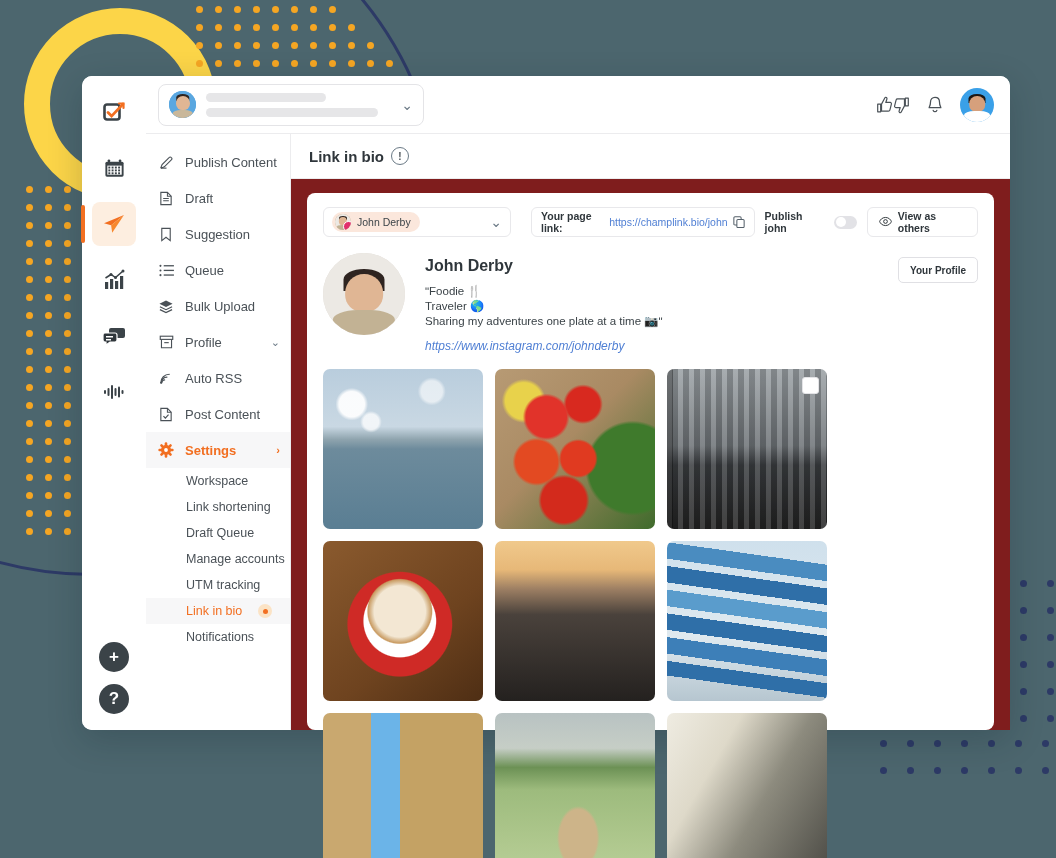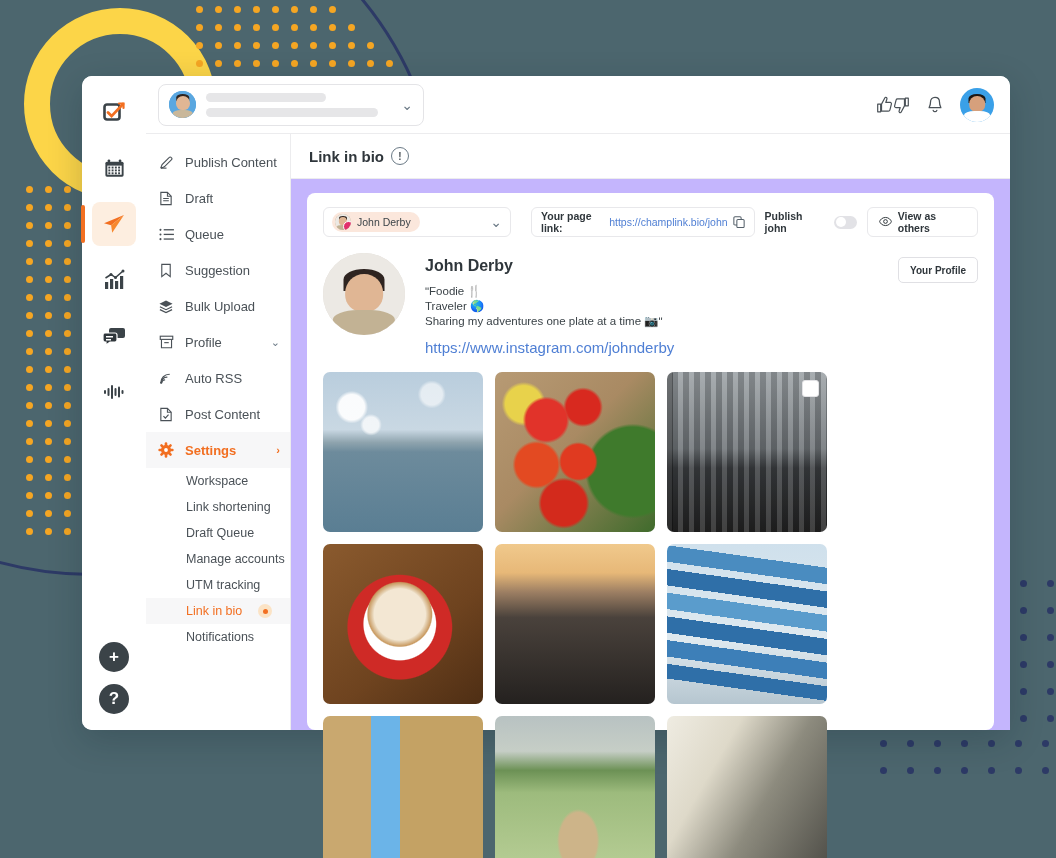--- a/index.html
+++ b/index.html
@@ -108,21 +108,21 @@
   .content{flex:1;display:flex;flex-direction:column;min-width:0;background:#fff;}
   .page-head{
     height:44px;flex:0 0 44px;display:flex;align-items:center;gap:7px;
     padding:0 18px;border-bottom:1px solid #ececee;
   }
   .page-title{font-size:15px;font-weight:bold;color:#2f363b;}
   .info-ico{width:16px;height:16px;border-radius:50%;border:1.4px solid #6b7a86;
     display:flex;align-items:center;justify-content:center;font-size:10px;color:#4a5157;font-weight:bold;}
 
   .content-scroll{
-    flex:1;background:#c4b5fd;padding:14px 16px 0 16px;min-height:0;position:relative;
+    flex:1;background:#7f1d1d;padding:14px 16px 0 16px;min-height:0;position:relative;
   }
   .card{
     background:#fff;border-radius:8px;padding:14px 16px 0 16px;height:100%;
     box-sizing:border-box;overflow:visible;position:relative;
   }
 
   .toolbar{display:flex;align-items:center;gap:10px;}
   .acct-pill-wrap{
     width:180px;height:28px;border:1px solid #e8e8eb;border-radius:6px;
     display:flex;align-items:center;padding:0 8px;justify-content:space-between;background:#fff;
@@ -154,21 +154,21 @@
   }
 
   .profile{display:flex;gap:20px;margin-top:16px;}
   .pf-av{
     width:82px;height:82px;border-radius:50%;flex:0 0 82px;overflow:hidden;
     background:#ded9d2;position:relative;
   }
   .pf-info{flex:1;min-width:0;padding-top:4px;}
   .pf-name{font-size:16px;font-weight:bold;color:#2f363b;margin-bottom:9px;}
   .pf-bio{font-size:11.5px;color:#3b4348;line-height:1.32;}
-  .pf-link{font-size:15px;color:#4f7fd4;margin-top:9px;}
+  .pf-link{font-size:12px;color:#4f7fd4;margin-top:9px;font-style:italic;}
   .edit-btn{
     height:24px;align-self:flex-start;margin-top:4px;border:1px solid #e0e0e4;border-radius:5px;
     display:flex;align-items:center;padding:0 11px;font-size:10px;color:#2f363b;font-weight:bold;background:#fff;
   }
 
   .grid{
     display:grid;grid-template-columns:repeat(3,160px);gap:12px;margin-top:16px;
   }
   .tile{
     width:160px;height:160px;border-radius:7px;overflow:hidden;position:relative;
@@ -592,41 +592,41 @@
               <svg width="14" height="15" viewBox="0 0 14 16">
                   <path d="M1.5 1.5h7l4 4v9h-11z" fill="none" stroke="#4a5157" stroke-width="1.2"></path>
                   <path d="M8.5 1.5v4h4M4 8h6M4 10.5h6" stroke="#4a5157" stroke-width="1.1" fill="none"></path>
                 </svg>
             </span>
             <span>Draft</span>
           </div>
 
           <div class="nav-item">
             <span class="ni-ico">
+              <svg width="12" height="15" viewBox="0 0 12 16">
+                  <path d="M1.5 1.5h9v13l-4.5-3.6L1.5 14.5z" fill="none" stroke="#4a5157" stroke-width="1.2"></path>
+                </svg>
+            </span>
+            <span>Suggestion</span>
+          </div>
+
+          <div class="nav-item">
+            <span class="ni-ico">
               <svg width="15" height="13" viewBox="0 0 16 14">
                   <g fill="#4a5157">
                     <circle cx="1.5" cy="2" r="1.1"></circle>
                     <circle cx="1.5" cy="7" r="1.1"></circle>
                     <circle cx="1.5" cy="12" r="1.1"></circle>
                     <rect x="5" y="1.2" width="11" height="1.4"></rect>
                     <rect x="5" y="6.2" width="11" height="1.4"></rect>
                     <rect x="5" y="11.2" width="11" height="1.4"></rect>
                   </g>
                 </svg>
             </span>
             <span>Queue</span>
-          </div>
-
-          <div class="nav-item">
-            <span class="ni-ico">
-              <svg width="12" height="15" viewBox="0 0 12 16">
-                  <path d="M1.5 1.5h9v13l-4.5-3.6L1.5 14.5z" fill="none" stroke="#4a5157" stroke-width="1.2"></path>
-                </svg>
-            </span>
-            <span>Suggestion</span>
           </div>
 
           <div class="nav-item">
             <span class="ni-ico">
               <svg width="16" height="15" viewBox="0 0 16 16">
                   <path d="M8 1.5L15 5 8 8.5 1 5z" fill="#4a5157"></path>
                   <path d="M1.5 8.3L8 11.4l6.5-3.1" fill="none" stroke="#4a5157" stroke-width="1.3"></path>
                   <path d="M1.5 11.3L8 14.4l6.5-3.1" fill="none" stroke="#4a5157" stroke-width="1.3"></path>
                 </svg>
             </span>

